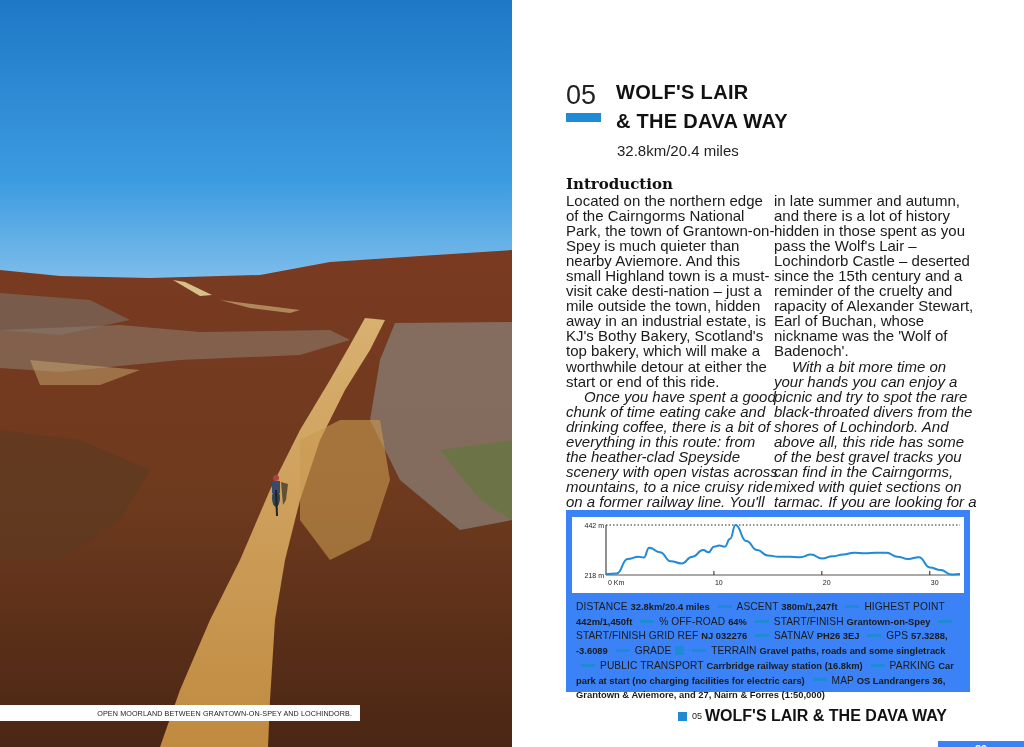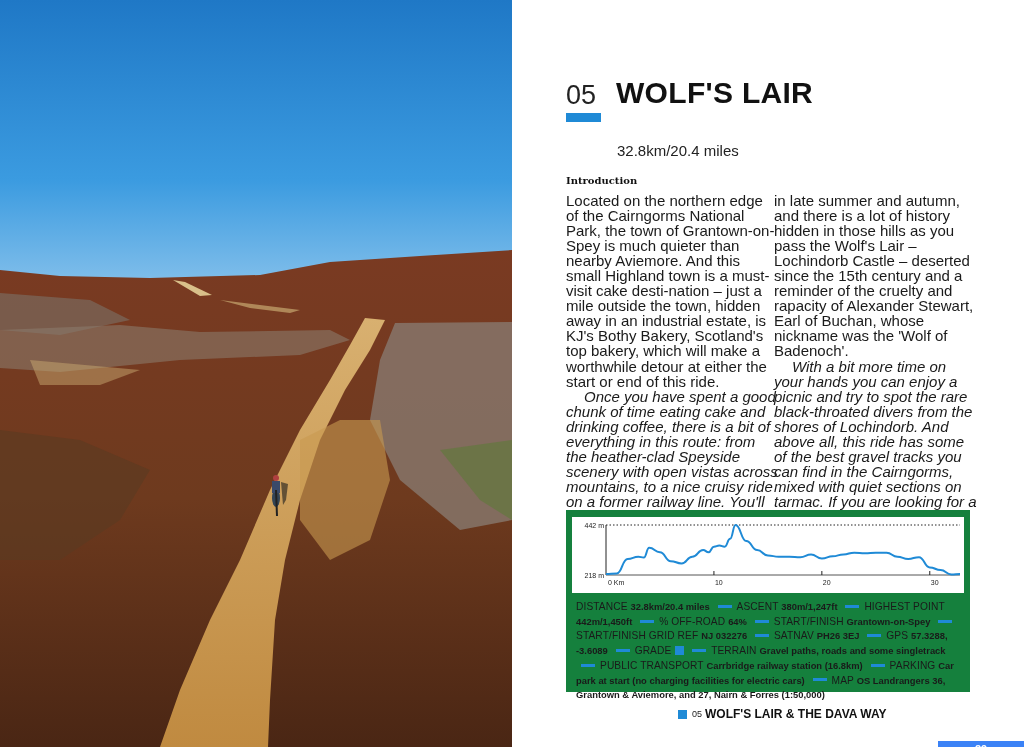--- a/index.html
+++ b/index.html
@@ -7,45 +7,45 @@
 
   
   .photo { position:absolute; left:0; top:0; width:512px; height:747px; overflow:hidden; }
   .photo svg { display:block; }
   .caption { position:absolute; left:0; top:705px; width:360px; height:16px; background:#fff; display:flex; align-items:center; justify-content:flex-end; padding-right:8px; box-sizing:border-box; }
   .caption span { font-family:"Liberation Sans", sans-serif; font-size:7.2px; letter-spacing:0.1px; color:#222; text-transform:uppercase; }
 
   
   .num { position:absolute; left:566px; top:80px; font-family:"Liberation Sans", sans-serif; font-size:27px; color:#222; font-weight:400; }
   .numbar { position:absolute; left:566px; top:113px; width:35px; height:9px; background:#1f8ad6; }
-  .title { position:absolute; left:616px; top:78px; font-family:"Liberation Sans", sans-serif; font-weight:700; font-size:30px; line-height:29px; color:#111; letter-spacing:0.3px; }
+  .title { position:absolute; left:616px; top:78px; font-family:"Liberation Sans", sans-serif; font-weight:700; font-size:20px; line-height:29px; color:#111; letter-spacing:0.3px; }
   .dist { position:absolute; left:617px; top:142px; font-family:"Liberation Sans", sans-serif; font-size:15px; color:#222; }
 
-  .intro-h { position:absolute; left:566px; top:175px; font-family:"DejaVu Serif", serif; font-weight:700; font-size:10px; color:#111; }
+  .intro-h { position:absolute; left:566px; top:175px; font-family:"DejaVu Serif", serif; font-weight:700; font-size:15px; color:#111; }
   .col { position:absolute; font-family:"Liberation Sans", sans-serif; font-size:15px; line-height:15.05px; color:#1a1a1a; }
   .col p { margin:0; }
   .col p.ind { text-indent:18px;font-style:italic; }
   .col1 { left:566px; top:193px; width:212px; }
   .col2 { left:774px; top:193px; width:204px; }
 
   
-  .box { position:absolute; left:566px; top:510px; width:404px; height:182px; background:#15803d; }
+  .box { position:absolute; left:566px; top:510px; width:404px; height:182px; background:#3b82f6; }
   .chartpanel { position:absolute; left:6px; top:7px; width:392px; height:76px; background:#fff; }
   .chartpanel svg { position:absolute; left:0; top:0; }
   .info { position:absolute; left:10px; top:90px; width:390px; font-family:"Liberation Sans", sans-serif; font-size:10.2px; line-height:14.7px; color:#1a1a1a; }
   .info .lab { text-transform:uppercase; letter-spacing:0.1px; }
   .info .val { font-weight:700; font-size:9.4px; }
   .dash { display:inline-block; width:14px; height:3px; background:#1f8ad6; vertical-align:middle; margin:0 5px; position:relative; top:-1px; }
   .grade-sq { display:inline-block; width:9px; height:9px; background:#1f8ad6; vertical-align:middle; margin-left:1px; position:relative; top:-1px; }
 
   
   .foot { position:absolute; left:678px; top:707px; display:flex; align-items:center; }
   .foot .sq { width:9px; height:9px; background:#1f8ad6; margin-right:5px; }
   .foot .fnum { font-family:"Liberation Sans", sans-serif; font-size:9px; color:#222; margin-right:3px; }
-  .foot .ftitle { font-family:"Liberation Sans", sans-serif; font-size:12px; font-weight:700; color:#111;text-align:right; }
+  .foot .ftitle { font-family:"Liberation Sans", sans-serif; font-size:16px; font-weight:700; color:#111;text-align:right; }
   .pagenum { position:absolute; left:938px; top:705px; width:86px; height:16px; background:#3b82f6; color:#fff; font-family:"Liberation Sans", sans-serif; font-weight:700; font-size:11px; display:flex; align-items:center; justify-content:center;margin-top:36px; }
 </style>
 </head>
 <body>
 
 <div class="photo">
   <svg width="512" height="747" viewBox="0 0 512 747">
     <defs>
       <linearGradient id="sky" x1="0" y1="0" x2="0" y2="1">
         <stop offset="0" stop-color="#1f78c6"></stop>
@@ -79,36 +79,40 @@
     <path d="M30 360 L140 370 L100 385 L40 385 Z" fill="#c8a870" opacity="0.5"></path>
 
     <g>
       <ellipse cx="276" cy="498" rx="4" ry="9" fill="#334455"></ellipse>
       <circle cx="276" cy="478" r="3" fill="#b04040"></circle>
       <rect x="272" y="481" width="8" height="12" fill="#3a4a6a"></rect>
       <line x1="276" y1="490" x2="277" y2="516" stroke="#222" stroke-width="2"></line>
       <path d="M281 482 L288 484 L286 500 L283 505 Z" fill="#1a1a1a" opacity="0.6"></path>
     </g>
   </svg>
+  <div class="caption">
+    <span>OPEN MOORLAND BETWEEN GRANTOWN-ON-SPEY AND LOCHINDORB.</span>
+  </div>
 </div>
 
 <div class="num">05</div>
 <div class="numbar"></div>
 <div class="title">
   <div>WOLF'S LAIR</div>
+  <div>&amp; THE DAVA WAY</div>
 </div>
 <div class="dist">32.8km/20.4 miles</div>
 
 <div class="intro-h">Introduction</div>
 <div class="col col1">
   <p>Located on the northern edge of the Cairngorms National Park, the town of Grantown-on-Spey is much quieter than nearby Aviemore. And this small Highland town is a must-visit cake desti-nation – just a mile outside the town, hidden away in an industrial estate, is KJ's Bothy Bakery, Scotland's top bakery, which will make a worthwhile detour at either the start or end of this ride.</p>
   <p class="ind">Once you have spent a good chunk of time eating cake and drinking coffee, there is a bit of everything in this route: from the heather-clad Speyside scenery with open vistas across mountains, to a nice cruisy ride on a former railway line. You'll be able to forage wild mushrooms</p>
 </div>
 <div class="col col2">
-  <p>in late summer and autumn, and there is a lot of history hidden in those hills as you pass the Wolf's Lair – Lochindorb Castle – deserted since the 15th century and a reminder of the cruelty and rapacity of Alexander Stewart, Earl of Buchan, whose nickname was the 'Wolf of Badenoch'.</p>
+  <p>in late summer and autumn, and there is a lot of history hidden in those spent as you pass the Wolf's Lair – Lochindorb Castle – deserted since the 15th century and a reminder of the cruelty and rapacity of Alexander Stewart, Earl of Buchan, whose nickname was the 'Wolf of Badenoch'.</p>
   <p class="ind">With a bit more time on your hands you can enjoy a picnic and try to spot the rare black-throated divers from the shores of Lochindorb. And above all, this ride has some of the best gravel tracks you can find in the Cairngorms, mixed with quiet sections on tarmac. If you are looking for a ride that feels remote but doesn't venture too far from civilisation, this is a great option.</p>
 </div>
 
 <div class="box">
   <div class="chartpanel">
     <svg id="elev" width="392" height="76">
         <line x1="34" y1="8" x2="388" y2="8" stroke="#222" stroke-width="1" stroke-dasharray="1.5,2"></line>
         <line x1="34" y1="8" x2="34" y2="58" stroke="#222" stroke-width="1"></line>
         <line x1="34" y1="58" x2="388" y2="58" stroke="#555" stroke-width="1"></line>
         <text x="32" y="11" text-anchor="end" font-size="7" font-family="Liberation Sans, sans-serif" fill="#222">442 m</text>

